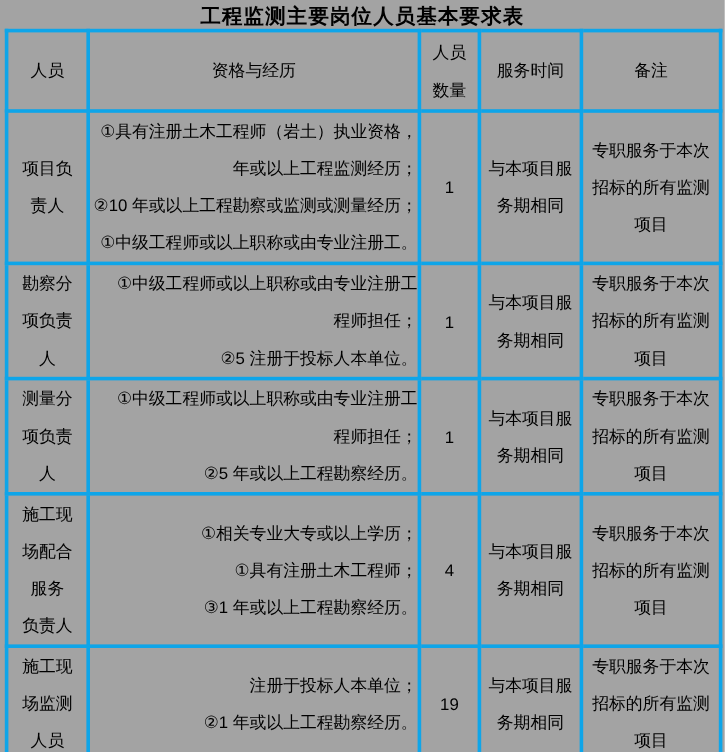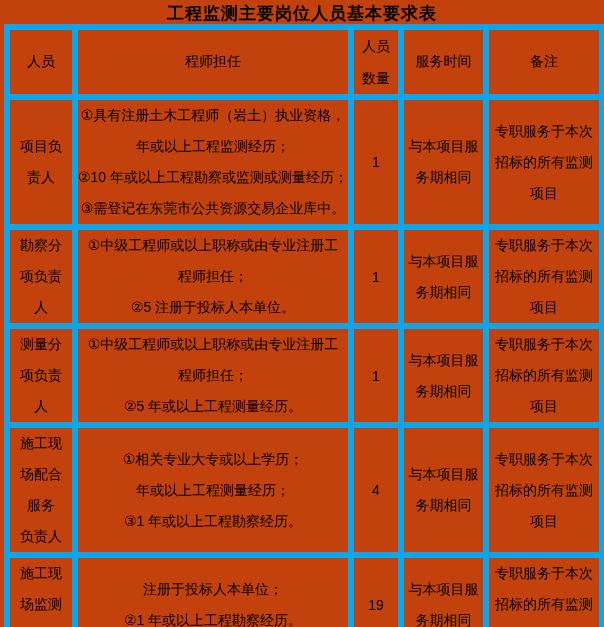--- a/index.html
+++ b/index.html
@@ -3,59 +3,59 @@
 <meta charset="utf-8">
 <style>
   * { margin: 0; padding: 0; box-sizing: border-box; }
   html, body { background: #ffffff; }
   body {
     width: 604px; height: 627px;
     font-family: "Liberation Sans", "DejaVu Sans", sans-serif;
     color: #000000;
     overflow: hidden;
   }
-  .page { width: 604px; height: 627px; background: #c2410c; }
+  .page { width: 604px; height: 627px; background: #a3a3a3; }
   .doc-title {
     padding-top: 3px;
     height: 24px;
     text-align: center;
     font-size: 17px;
     font-weight: bold;
     letter-spacing: 1px;
     line-height: 21px;
   }
   table.req-table {
     border-collapse: collapse;
     table-layout: fixed;
     width: 595px;
     margin-left: 4px;
     border: 2px solid #000000;
   }
   .req-table th, .req-table td {
-    border: 6px solid #0ea5e9;
+    border: 3px solid #0ea5e9;
     vertical-align: middle;
     font-size: 14px;
     font-weight: normal;
     padding: 0;
     overflow: hidden;
   }
   
   .col-person  { width: 68px; }
   .col-quals   { width: 276px; }
   .col-count   { width: 50px; }
   .col-service { width: 85px; }
   .col-note    { width: 116px; }
   
   .row-header { height: 64px; }
   .row-h125   { height: 125px; }
   .row-h93    { height: 93px; margin-left: 28px; }
   .row-h126   { height: 126px; }
   
   .c-center { text-align: center; }
-  .c-quals  { text-align: center; padding: 0 4px 0 5px; }
+  .c-quals  { text-align: right; padding: 0 4px 0 5px; }
   .cell-line { height: 31px; line-height: 31px; }
   .c-quals .cell-line { white-space: nowrap; }
   .hdr-line { height: 32px; line-height: 32px; }
 </style>
 </head>
 <body>
 
 <div class="page">
 
   <div class="doc-title">工程监测主要岗位人员基本要求表</div>
@@ -65,39 +65,39 @@
       <col class="col-person">
       <col class="col-quals">
       <col class="col-count">
       <col class="col-service">
       <col class="col-note">
     </colgroup>
 
     <tbody>
         <tr class="row-header">
       <th class="c-center">人员</th>
-      <th class="c-center">程师担任</th>
+      <th class="c-center">资格与经历</th>
       <th class="c-center">
             <div class="hdr-line">人员</div>
             <div class="hdr-line">数量</div>
           </th>
       <th class="c-center">服务时间</th>
       <th class="c-center">备注</th>
     </tr>
 
     <tr class="row-h125">
       <td class="c-center">
             <div class="cell-line">项目负</div>
             <div class="cell-line">责人</div>
           </td>
       <td class="c-quals">
             <div class="cell-line">①具有注册土木工程师（岩土）执业资格，</div>
             <div class="cell-line">年或以上工程监测经历；</div>
             <div class="cell-line">②10 年或以上工程勘察或监测或测量经历；</div>
-            <div class="cell-line">③需登记在东莞市公共资源交易企业库中。</div>
+            <div class="cell-line">①中级工程师或以上职称或由专业注册工。</div>
           </td>
       <td class="c-center">1</td>
       <td class="c-center">
             <div class="cell-line">与本项目服</div>
             <div class="cell-line">务期相同</div>
           </td>
       <td class="c-center">
             <div class="cell-line">专职服务于本次</div>
             <div class="cell-line">招标的所有监测</div>
             <div class="cell-line">项目</div>
@@ -129,21 +129,21 @@
 
     <tr class="row-h93">
       <td class="c-center">
             <div class="cell-line">测量分</div>
             <div class="cell-line">项负责</div>
             <div class="cell-line">人</div>
           </td>
       <td class="c-quals">
             <div class="cell-line">①中级工程师或以上职称或由专业注册工</div>
             <div class="cell-line">程师担任；</div>
-            <div class="cell-line">②5 年或以上工程测量经历。</div>
+            <div class="cell-line">②5 年或以上工程勘察经历。</div>
           </td>
       <td class="c-center">1</td>
       <td class="c-center">
             <div class="cell-line">与本项目服</div>
             <div class="cell-line">务期相同</div>
           </td>
       <td class="c-center">
             <div class="cell-line">专职服务于本次</div>
             <div class="cell-line">招标的所有监测</div>
             <div class="cell-line">项目</div>
@@ -152,21 +152,21 @@
 
     <tr class="row-h126">
       <td class="c-center">
             <div class="cell-line">施工现</div>
             <div class="cell-line">场配合</div>
             <div class="cell-line">服务</div>
             <div class="cell-line">负责人</div>
           </td>
       <td class="c-quals">
             <div class="cell-line">①相关专业大专或以上学历；</div>
-            <div class="cell-line">年或以上工程测量经历；</div>
+            <div class="cell-line">①具有注册土木工程师；</div>
             <div class="cell-line">③1 年或以上工程勘察经历。</div>
           </td>
       <td class="c-center">4</td>
       <td class="c-center">
             <div class="cell-line">与本项目服</div>
             <div class="cell-line">务期相同</div>
           </td>
       <td class="c-center">
             <div class="cell-line">专职服务于本次</div>
             <div class="cell-line">招标的所有监测</div>

